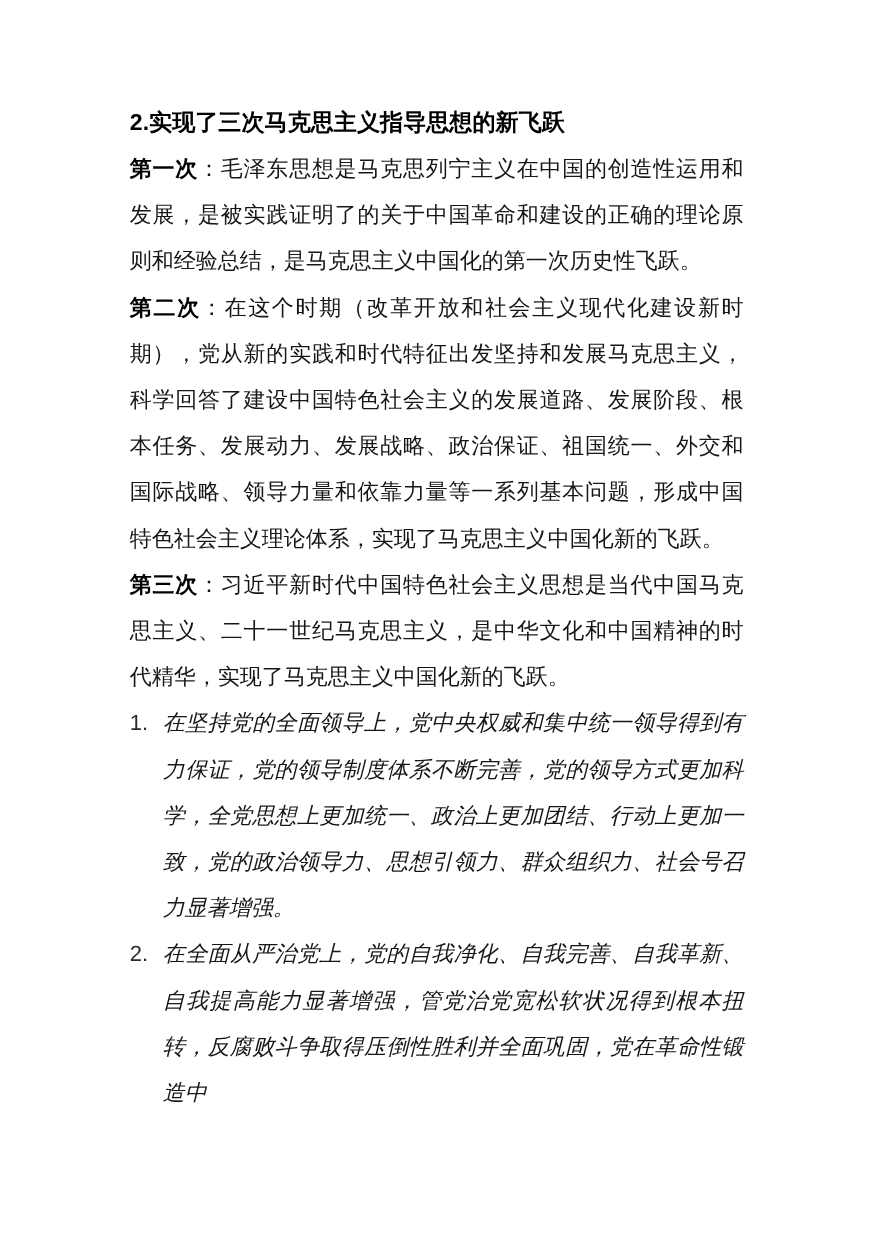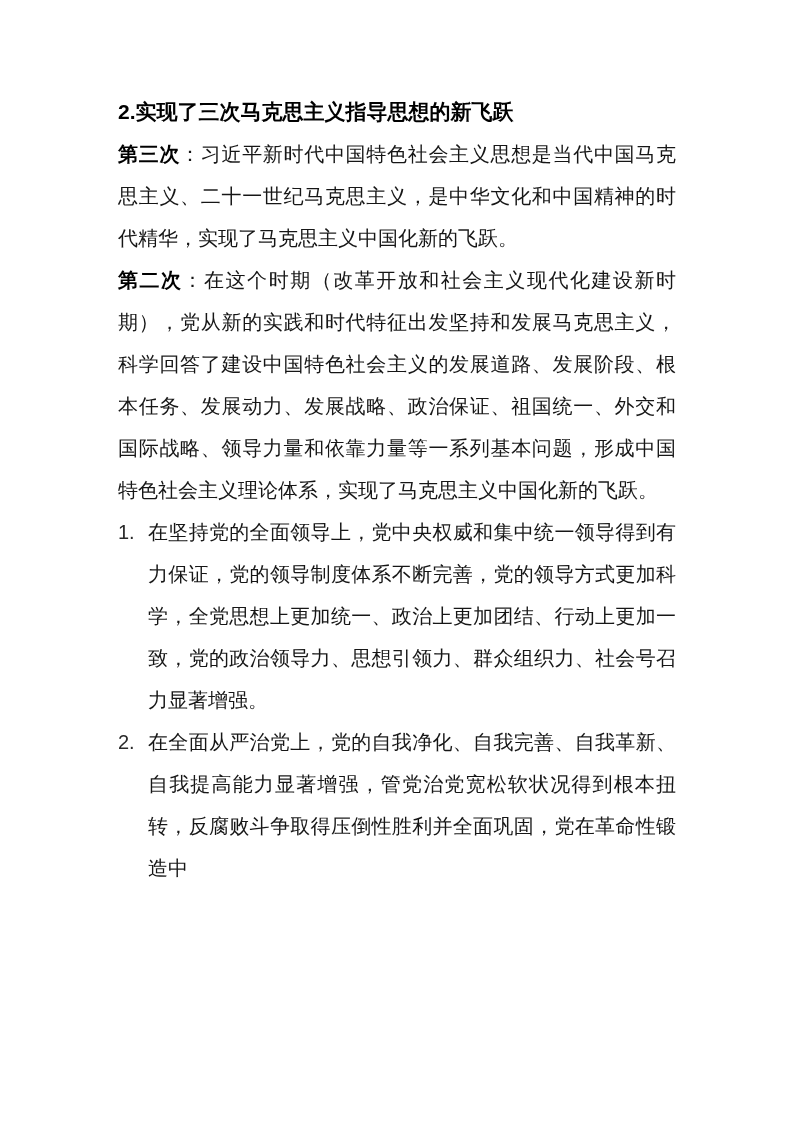--- a/index.html
+++ b/index.html
@@ -45,33 +45,35 @@
   .item-num {
     flex: 0 0 30px;
     width: 30px;
     font-family: "Liberation Sans", "DejaVu Sans", sans-serif;
     color: #2a2a2a;
   }
   .item-text {
     flex: 1 1 auto;
     text-align: justify;
     text-justify: inter-ideograph;
+    font-style: italic;
   }
 </style>
 </head>
 <body>
 
 <div class="page">
 
   <div class="h-block">2.实现了三次马克思主义指导思想的新飞跃</div>
 
+  <div class="para"><span class="lead">第一次</span><span>：毛泽东思想是马克思列宁主义在中国的创造性运用和发展，是被实践证明了的关于中国革命和建设的正确的理论原则和经验总结，是马克思主义中国化的第一次历史性飞跃。</span></div>
+
+  <div class="para"><span class="lead">第二次</span><span>：在这个时期（改革开放和社会主义现代化建设新时期），党从新的实践和时代特征出发坚持和发展马克思主义，科学回答了建设中国特色社会主义的发展道路、发展阶段、根本任务、发展动力、发展战略、政治保证、祖国统一、外交和国际战略、领导力量和依靠力量等一系列基本问题，形成中国特色社会主义理论体系，实现了马克思主义中国化新的飞跃。</span></div>
 
   <div class="para"><span class="lead">第三次</span><span>：习近平新时代中国特色社会主义思想是当代中国马克思主义、二十一世纪马克思主义，是中华文化和中国精神的时代精华，实现了马克思主义中国化新的飞跃。</span></div>
-
-  <div class="para"><span class="lead">第二次</span><span>：在这个时期（改革开放和社会主义现代化建设新时期），党从新的实践和时代特征出发坚持和发展马克思主义，科学回答了建设中国特色社会主义的发展道路、发展阶段、根本任务、发展动力、发展战略、政治保证、祖国统一、外交和国际战略、领导力量和依靠力量等一系列基本问题，形成中国特色社会主义理论体系，实现了马克思主义中国化新的飞跃。</span></div>
 
 
   <div class="num-list">
 
     <div class="list-item">
       <span class="item-num">1.</span>
       <span class="item-text">在坚持党的全面领导上，党中央权威和集中统一领导得到有力保证，党的领导制度体系不断完善，党的领导方式更加科学，全党思想上更加统一、政治上更加团结、行动上更加一致，党的政治领导力、思想引领力、群众组织力、社会号召力显著增强。</span>
     </div>
 
     <div class="list-item">

